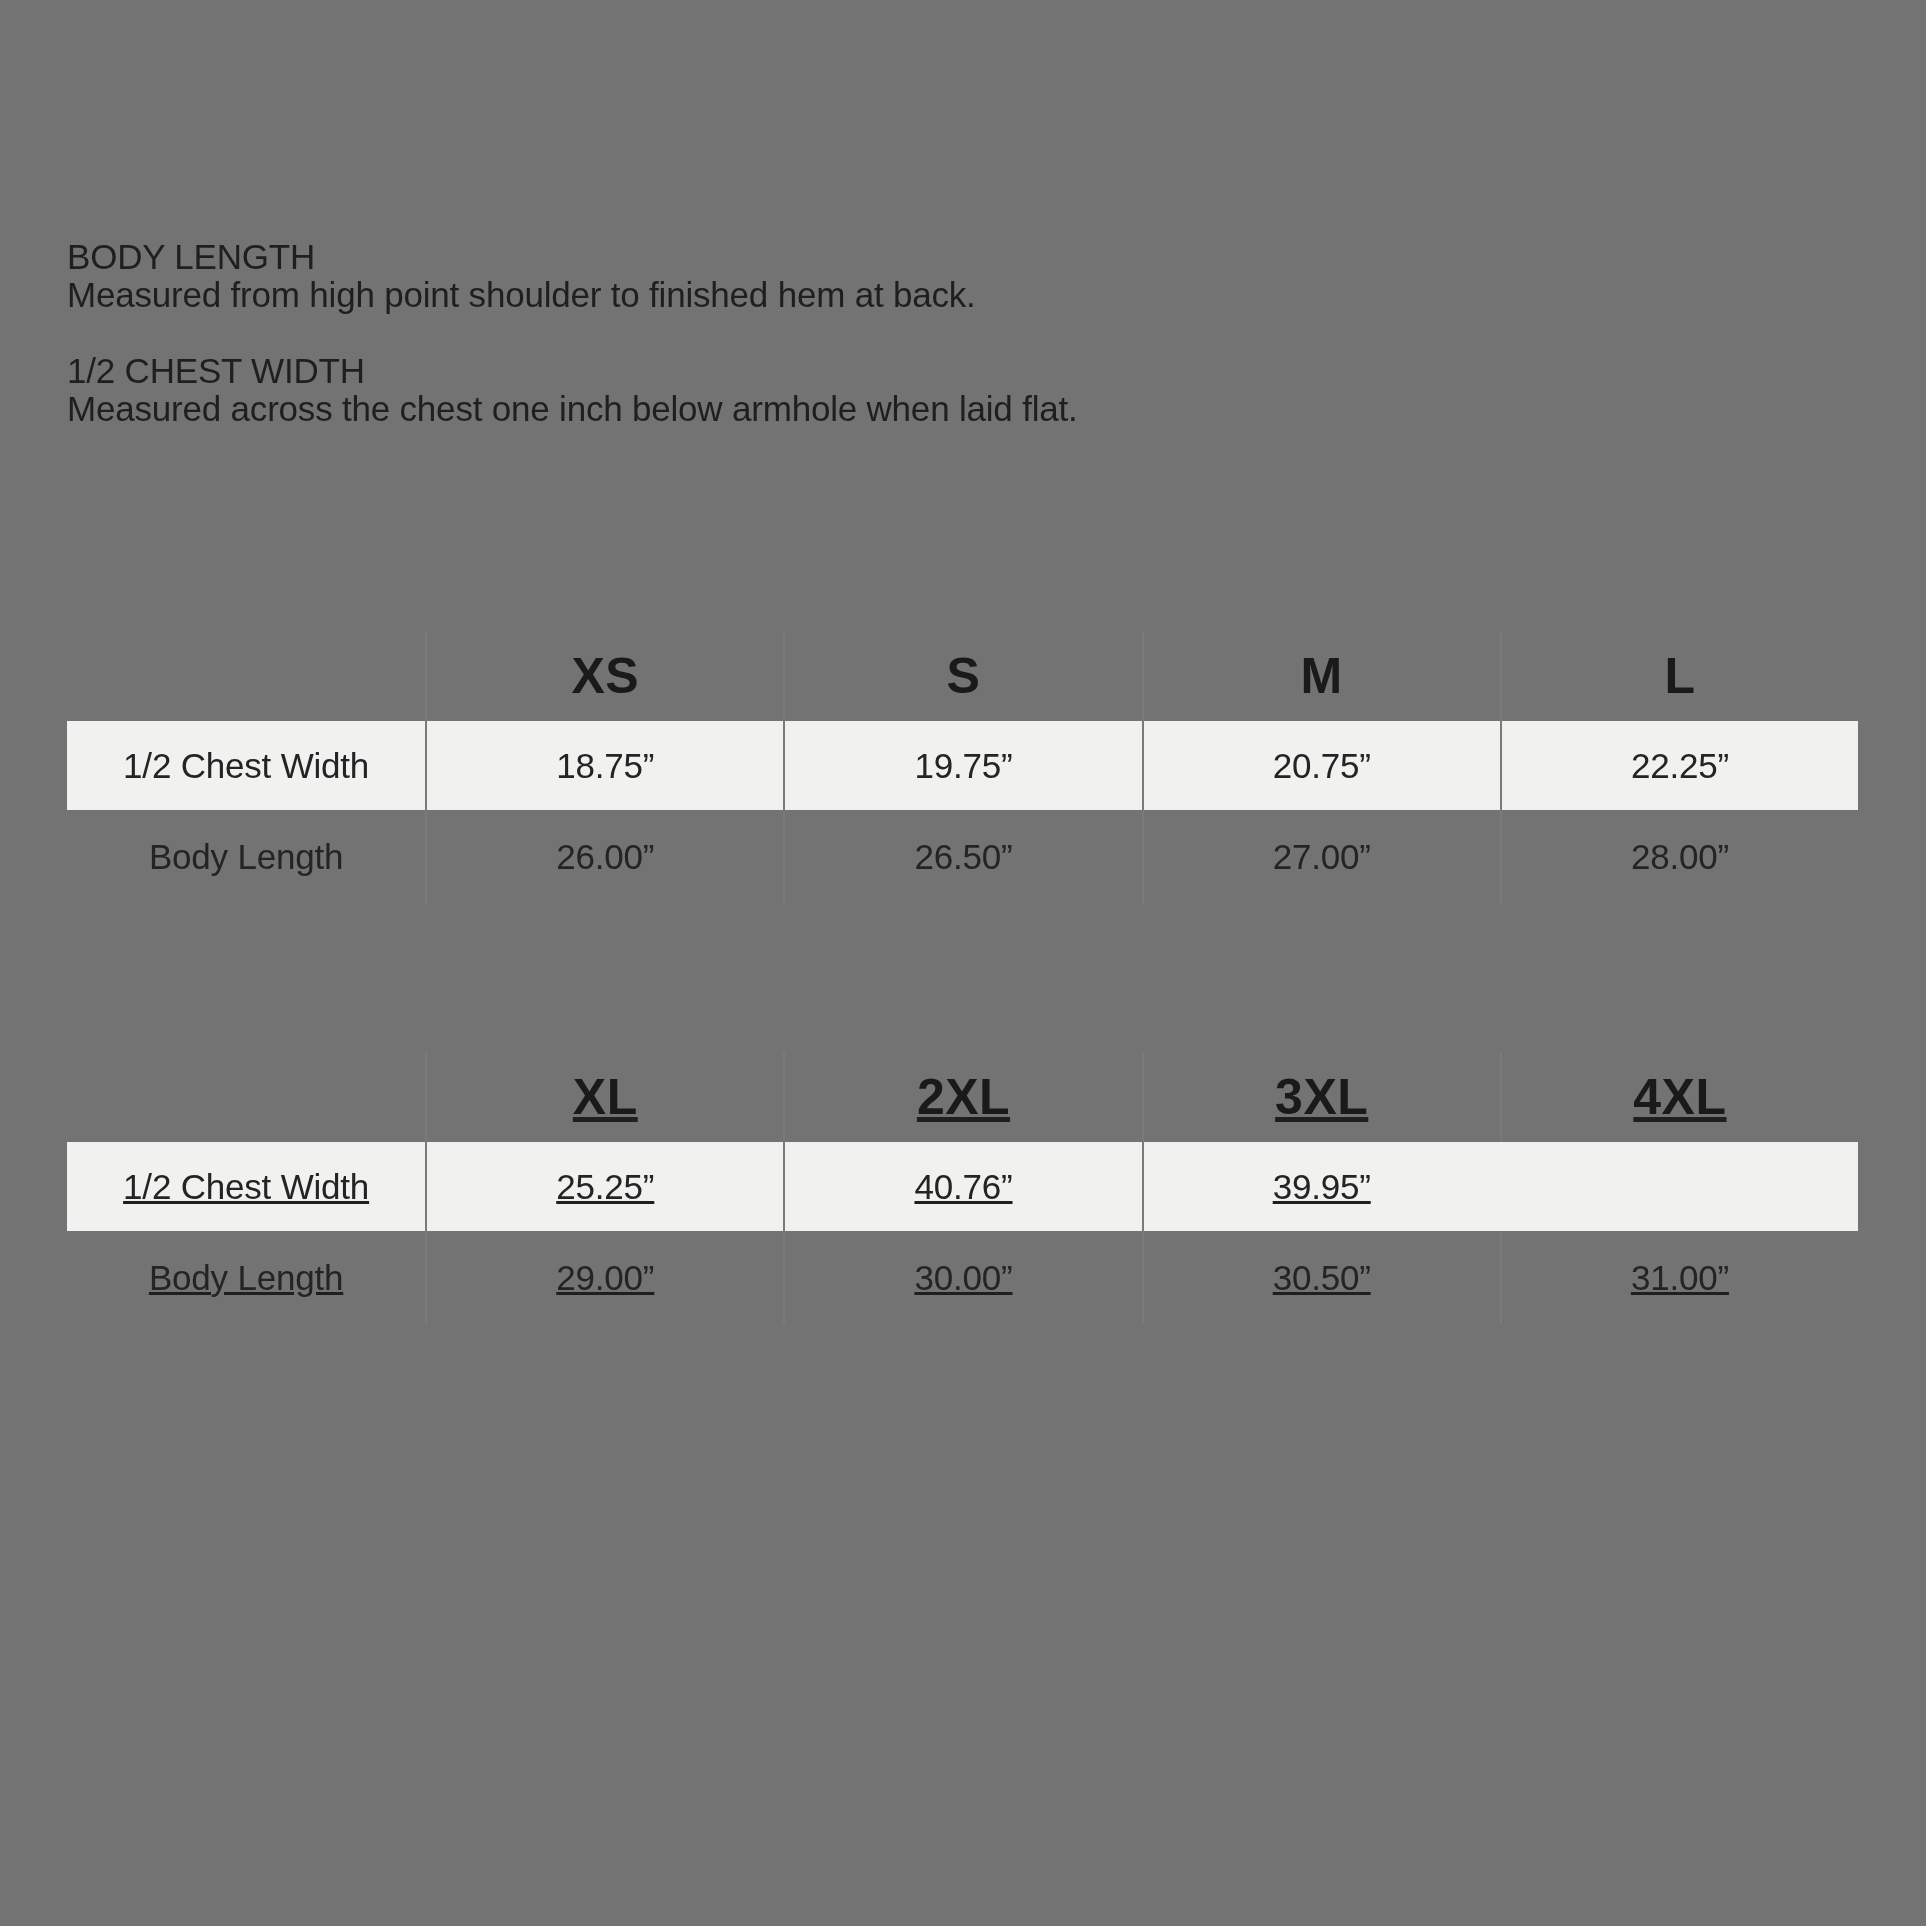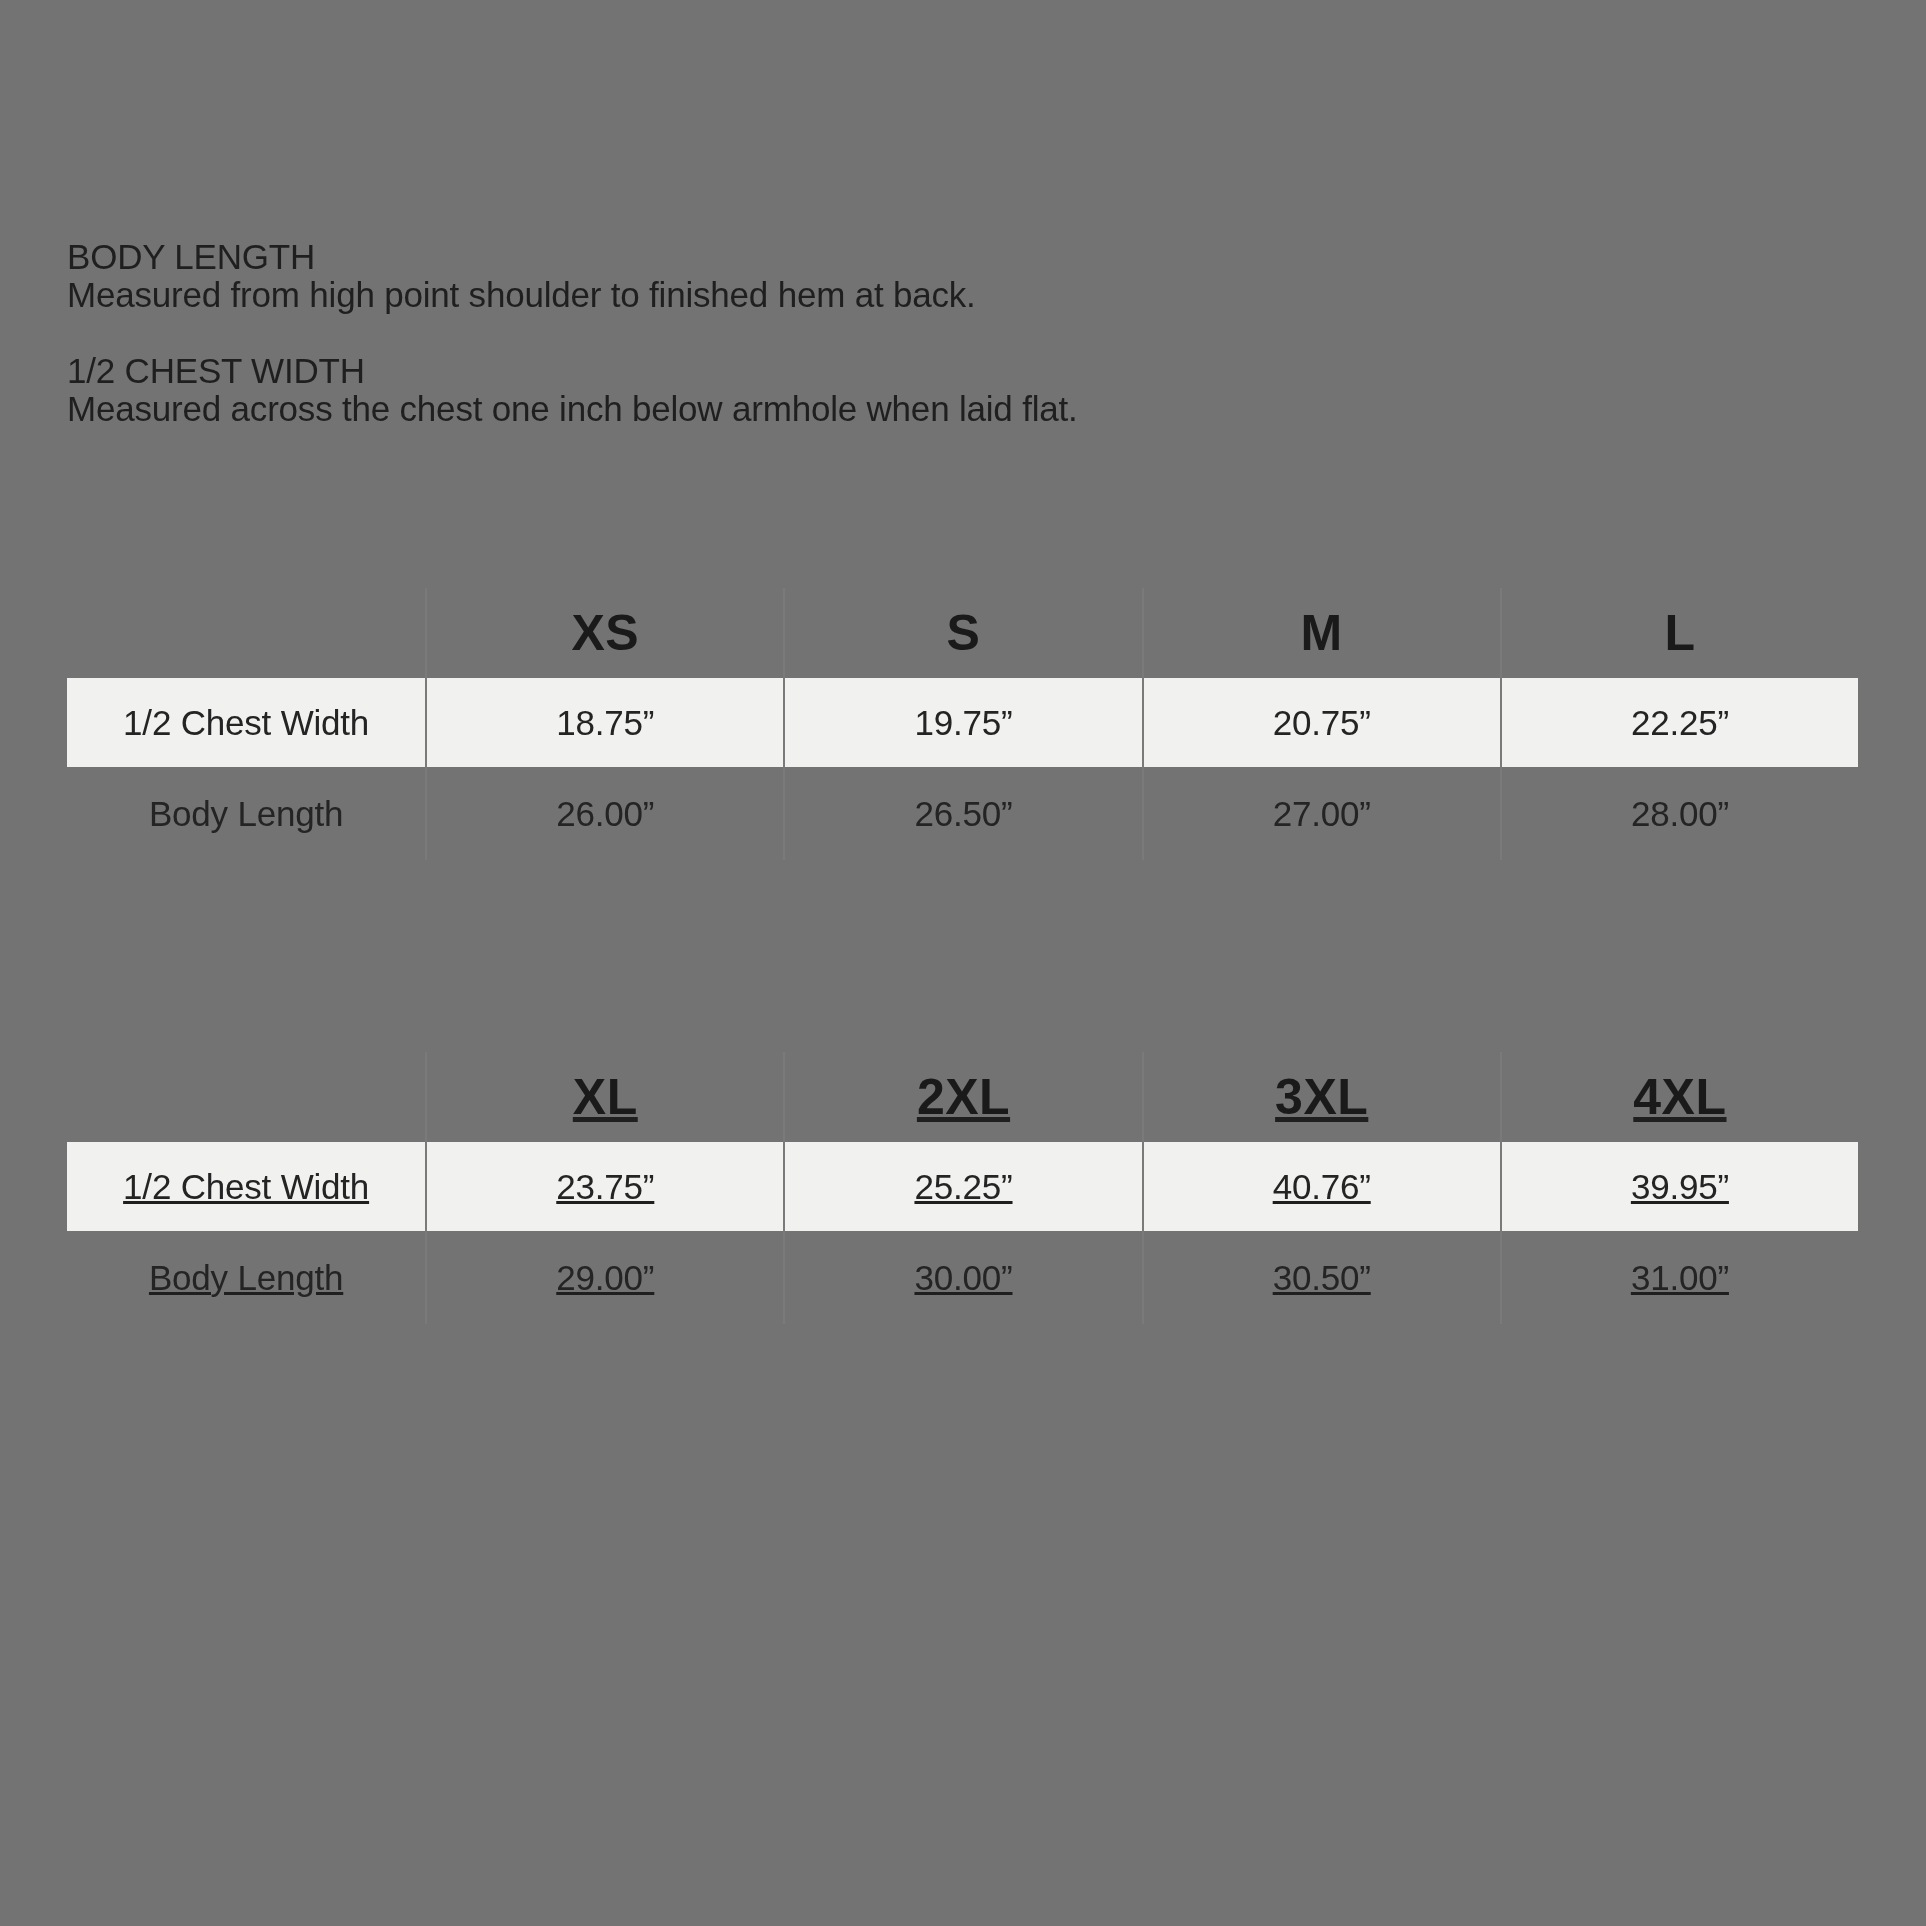--- a/index.html
+++ b/index.html
@@ -36,21 +36,21 @@
     color: #1f1f1f;
     white-space: nowrap;
   }
 
   
   .size-table {
     position: absolute;
     left: 67px;
     width: 1791px;
   }
-  .size-table-1 { top: 588px; }
+  .size-table-1 { top: 631px; }
   .size-table-2 { top: 1052px; text-decoration: underline; }
 
   .t-row {
     display: grid;
     grid-template-columns: repeat(5, 1fr);
   }
   .t-row.header-row  { height: 90px; }
   .t-row.chest-row   { height: 89px; background: #f1f1ef; }
   .t-row.length-row  { height: 93px; }
 
@@ -115,21 +115,20 @@
   <div class="size-table size-table-2">
     <div class="t-row header-row">
       <div class="cell"></div>
       <div class="cell size-head">XL</div>
       <div class="cell size-head">2XL</div>
       <div class="cell size-head">3XL</div>
       <div class="cell size-head">4XL</div>
     </div>
     <div class="t-row chest-row">
       <div class="cell">1/2 Chest Width</div>
-      <div class="cell">23.75”</div>
       <div class="cell">25.25”</div>
       <div class="cell">40.76”</div>
       <div class="cell">39.95”</div>
     </div>
     <div class="t-row length-row">
       <div class="cell">Body Length</div>
       <div class="cell">29.00”</div>
       <div class="cell">30.00”</div>
       <div class="cell">30.50”</div>
       <div class="cell">31.00”</div>

